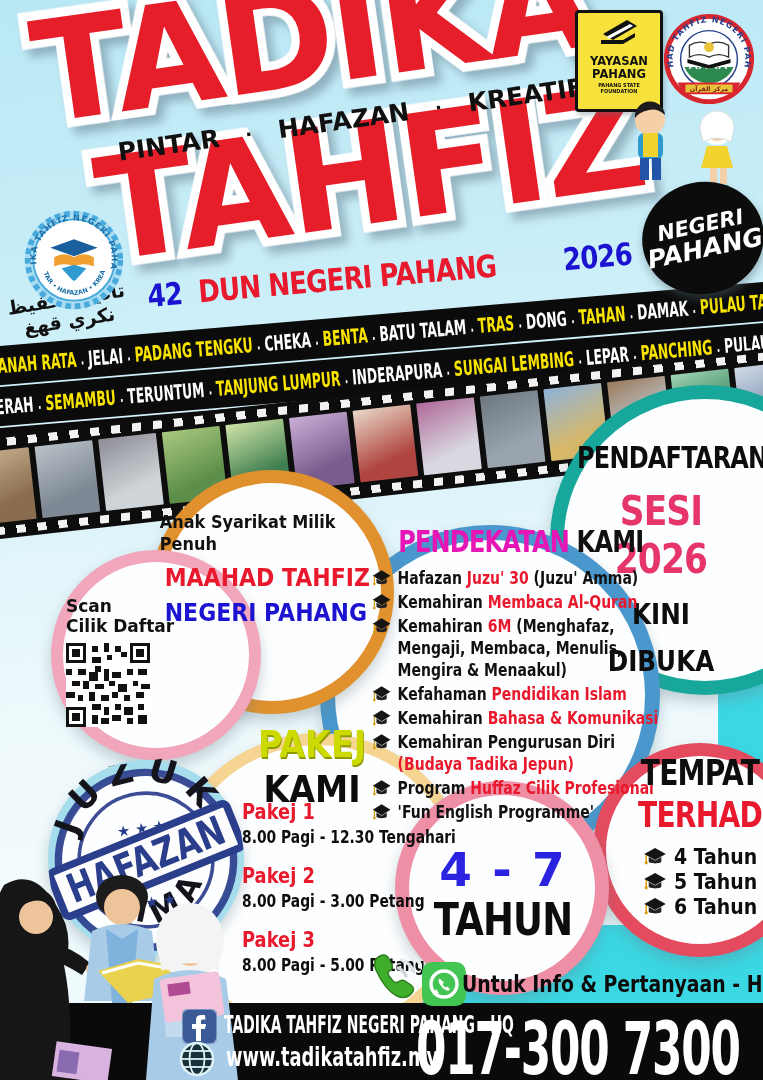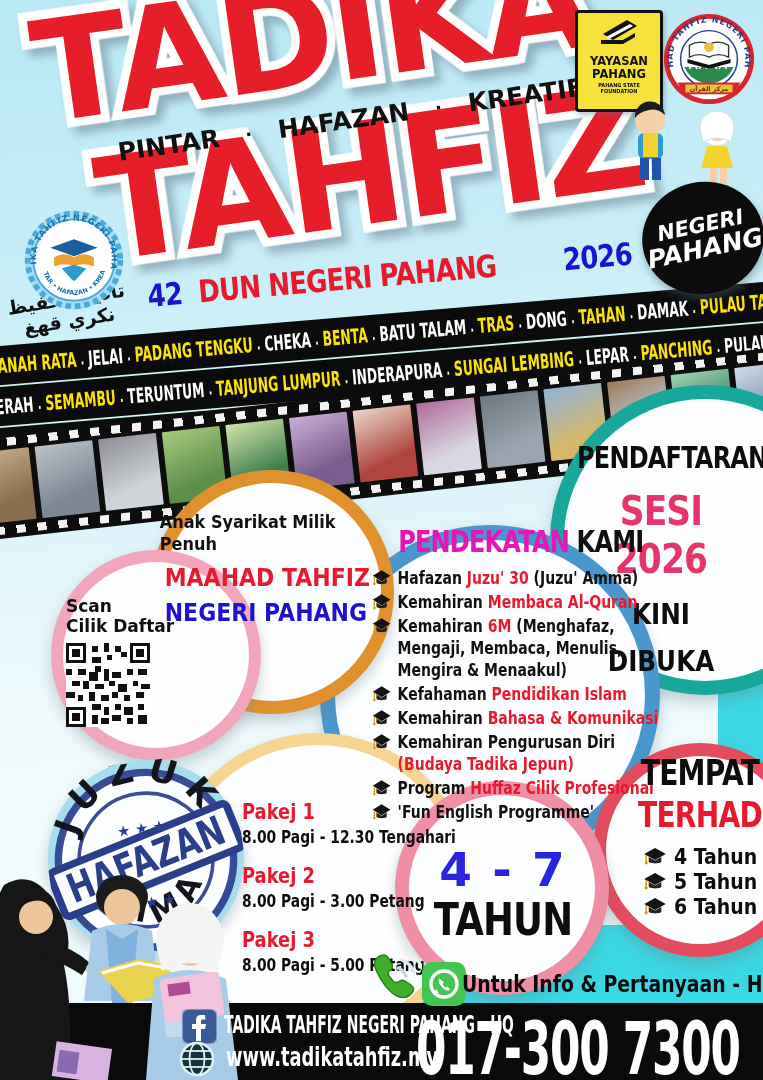--- a/index.html
+++ b/index.html
@@ -501,20 +501,24 @@
       <textPath href="#stBot" startOffset="50%" text-anchor="middle">AMMA</textPath>
     </text>
     <text x="66" y="48" font-size="10" fill="#2b3e8c" text-anchor="middle">★ ★ ★</text>
     <text x="66" y="98" font-size="10" fill="#2b3e8c" text-anchor="middle">★ ★ ★</text>
     <g transform="rotate(-14 66 66)">
       <rect x="2" y="50" width="128" height="32" rx="3" fill="#fdfdfd" stroke="#2b3e8c" stroke-width="5"></rect>
       <text x="66" y="75" font-size="27" font-weight="bold" fill="#2b3e8c" text-anchor="middle" textLength="112" lengthAdjust="spacingAndGlyphs">HAFAZAN</text>
     </g>
   </svg>
 
+  <div class="abs pakej-title">
+    <div class="p1">PAKEJ</div>
+    <div class="p2">KAMI</div>
+  </div>
   <div class="abs pk-list" id="pkItems">
       <div class="pk">
         <div class="pk-name">Pakej 1</div>
         <div class="pk-time">8.00 Pagi - 12.30 Tengahari</div>
       </div>
       <div class="pk">
         <div class="pk-name">Pakej 2</div>
         <div class="pk-time">8.00 Pagi - 3.00 Petang</div>
       </div>
       <div class="pk">

